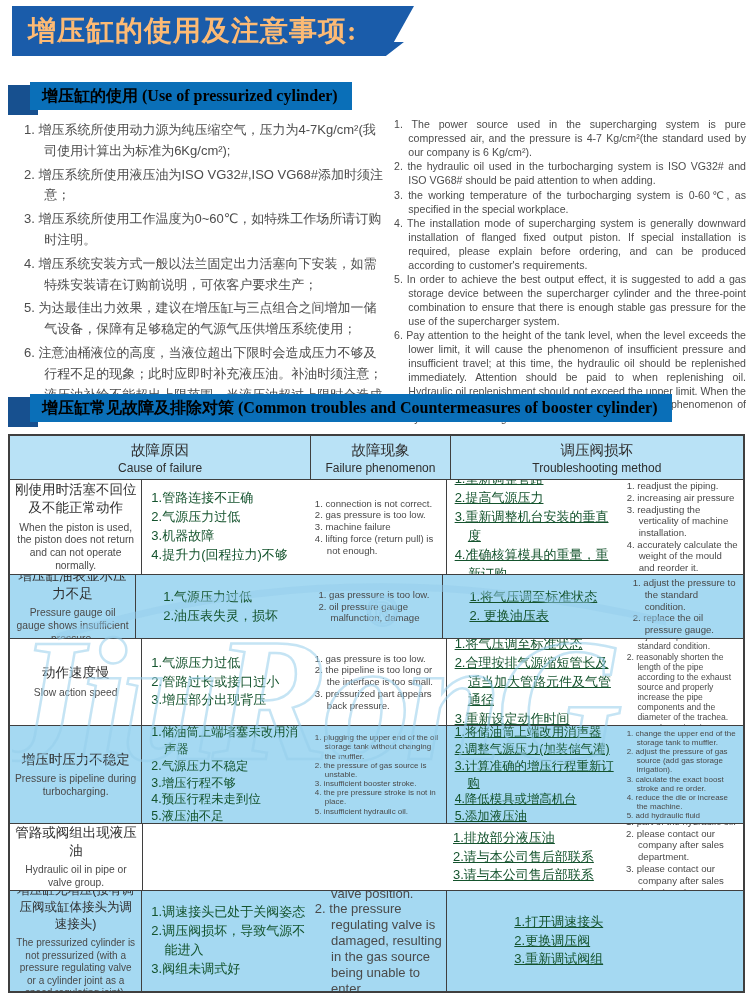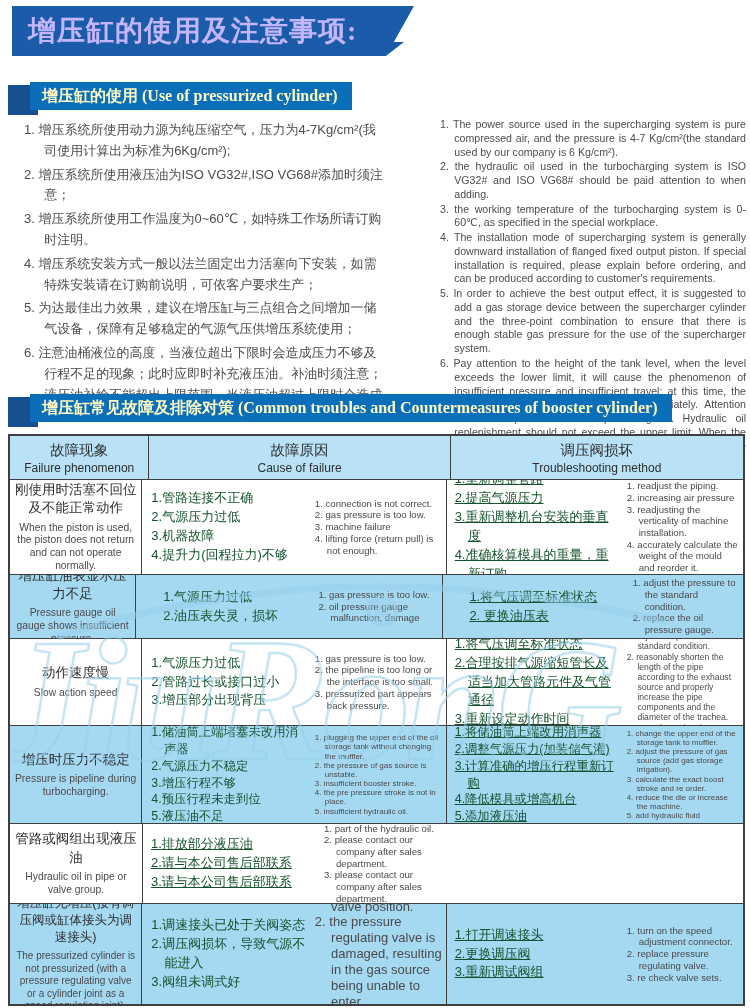--- a/index.html
+++ b/index.html
@@ -2,36 +2,36 @@
 <html><head>
 <meta charset="utf-8">
 <style>
   html,body{margin:0;padding:0;width:750px;height:1008px;overflow:hidden;background:#ffffff;
     font-family:"Liberation Sans","DejaVu Sans",sans-serif;-webkit-font-smoothing:antialiased;}
   .page{position:relative;width:750px;height:1008px;background:#fff;}
 
   
   .title-banner{position:absolute;left:12px;top:6px;width:402px;height:50px;background:#1a5caa;
     clip-path:polygon(0 0,100% 0,95% 72%,97.5% 72%,93% 100%,0 100%);display:flex;align-items:center;}
-  .title-banner span{color:#c4b5fd;font-weight:bold;font-size:28px;letter-spacing:1px;padding-left:16px;
+  .title-banner span{color:#fdba74;font-weight:bold;font-size:28px;letter-spacing:1px;padding-left:16px;
     font-family:"Liberation Serif","DejaVu Serif",serif;}
 
   
   .sec-head{position:absolute;left:8px;height:32px;}
   .sec-head .sq{position:absolute;left:0;top:3px;width:30px;height:30px;background:#17508f;}
   .sec-head .bar{position:absolute;left:22px;top:0;height:28px;background:#0a6fb8;display:flex;align-items:center;
     padding:0 14px 0 12px;white-space:nowrap;}
-  .sec-head .bar span{color:#fef9c3;font-weight:bold;font-size:16px;font-family:"Liberation Serif","DejaVu Serif",serif;}
+  .sec-head .bar span{color:#000000;font-weight:bold;font-size:16px;font-family:"Liberation Serif","DejaVu Serif",serif;}
 
   
   .usage-cn{position:absolute;left:24px;top:120px;width:362px;font-size:13px;line-height:1.6;color:#4c4c4c;}
   .usage-cn > div{padding-left:1.55em;text-indent:-1.55em;margin-bottom:3px;}
   .usage-en{position:absolute;left:394px;top:118px;width:352px;font-size:10.6px;line-height:1.3;color:#4c4c4c;
     text-align:justify;}
-  .usage-en > div{padding-left:1.35em;text-indent:-1.35em;margin-bottom:1px;margin-left:46px;}
+  .usage-en > div{padding-left:1.35em;text-indent:-1.35em;margin-bottom:1px;}
 
   
   .tbl{position:absolute;left:8px;top:434px;width:737px;border:2px solid #3f3f3f;box-sizing:border-box;background:#fff;}
   .trow{display:flex;width:100%;box-sizing:border-box;border-top:1.5px solid #3f3f3f;}
   .trow.first{border-top:none;}
   .thead{height:43px;background:#b9e2f6;}
   .thead .hc{display:flex;flex-direction:column;justify-content:center;text-align:center;color:#2e2e2e;}
   .thead .hcn{font-size:14.5px;}
   .thead .hen{font-size:12px;margin-top:1px;}
   .c{box-sizing:border-box;overflow:hidden;display:flex;flex-direction:column;justify-content:center;}
@@ -43,21 +43,21 @@
   .c2 .en{width:138px;padding:3px 3px 3px 6px;}
   .c3 .cn{width:177px;padding:3px 2px 3px 8px;text-decoration:underline;}
   .c3 .en{width:121px;padding:3px 3px 3px 4px;}
   .ph-cn{font-size:13.5px;color:#2e2e2e;line-height:1.35;}
   .ph-en{font-size:10.3px;color:#4a4a4a;line-height:1.25;margin-top:4px;}
   .cn-list{font-size:13px;color:#14532d;line-height:1.45;}
   .cn-list > div{padding-left:1.02em;text-indent:-1.02em;}
   .en-list{font-size:9.6px;color:#4a4a4a;line-height:1.22;}
   .en-list > div{padding-left:1.25em;text-indent:-1.25em;}
   .r-blue{background:#a5d9f2;}
-  .r1{height:95px;} .r2{height:64px;gap:18px;} .r3{height:87px;} .r4{height:98px;} .r5{height:80px;} .r6{height:101px;}
+  .r1{height:95px;} .r2{height:64px;gap:18px;} .r3{height:87px;} .r4{height:98px;} .r5{height:67px;justify-content:space-between;} .r6{height:101px;}
   .r3 .c3 .en-list{font-size:8.6px;line-height:1.18;}
   .r4 .en-list{font-size:8px;line-height:1.15;}
   .r4 .cn-list{font-size:12.4px;line-height:1.35;}
   .r6 .c2 .en-list{font-size:13px;}
   .r6 .ph-cn{font-size:12.5px;}
   .r6 .ph-en{font-size:10px;}
 
   
   .watermark{position:absolute;left:12px;top:560px;width:614px;height:330px;pointer-events:none;z-index:6;
     overflow:hidden;padding-left:40px;}
@@ -105,27 +105,27 @@
 
   <div class="sec-head" style="top:394px;">
     <div class="sq"></div>
     <div class="bar">
       <span>增压缸常见故障及排除对策 (Common troubles and Countermeasures of booster cylinder)</span>
     </div>
   </div>
 
   <div class="tbl">
     <div class="trow thead first">
+      <div class="hc c2" style="flex-direction:column;">
+        <div class="hcn">故障原因</div>
+        <div class="hen">Cause of failure</div>
+      </div>
       <div class="hc c1">
         <div class="hcn">故障现象</div>
         <div class="hen">Failure phenomenon</div>
-      </div>
-      <div class="hc c2" style="flex-direction:column;">
-        <div class="hcn">故障原因</div>
-        <div class="hen">Cause of failure</div>
       </div>
       <div class="hc c3" style="flex-direction:column;">
         <div class="hcn">调压阀损坏</div>
         <div class="hen">Troubleshooting method</div>
       </div>
     </div>
 
     <div class="trow r1">
       <div class="c c1">
         <div class="ph-cn">刚使用时活塞不回位及不能正常动作</div>
@@ -292,25 +292,20 @@
             <div>1. speed governing connector is in valve position.</div>
             <div>2. the pressure regulating valve is damaged, resulting in the gas source being unable to enter.</div>
             <div>3. valve group is not adjusted well.</div>
           </div>
       </div>
       <div class="c c3">
         <div class="sub cn cn-list">
             <div>1.打开调速接头</div>
             <div>2.更换调压阀</div>
             <div>3.重新调试阀组</div>
-          </div>
-        <div class="sub en en-list">
-            <div>1. turn on the speed adjustment connector.</div>
-            <div>2. replace pressure regulating valve.</div>
-            <div>3. re check valve sets.</div>
           </div>
       </div>
     </div>
   </div>
 
   <div class="watermark">
     <svg class="wm-swoosh" width="640" height="70" viewBox="0 0 640 70">
       <path d="M5 65 Q 300 -30 635 55" fill="none" stroke="rgba(150,205,235,0.5)" stroke-width="7"></path>
     </svg>
     <span class="wm-script">JiuRonG</span>

